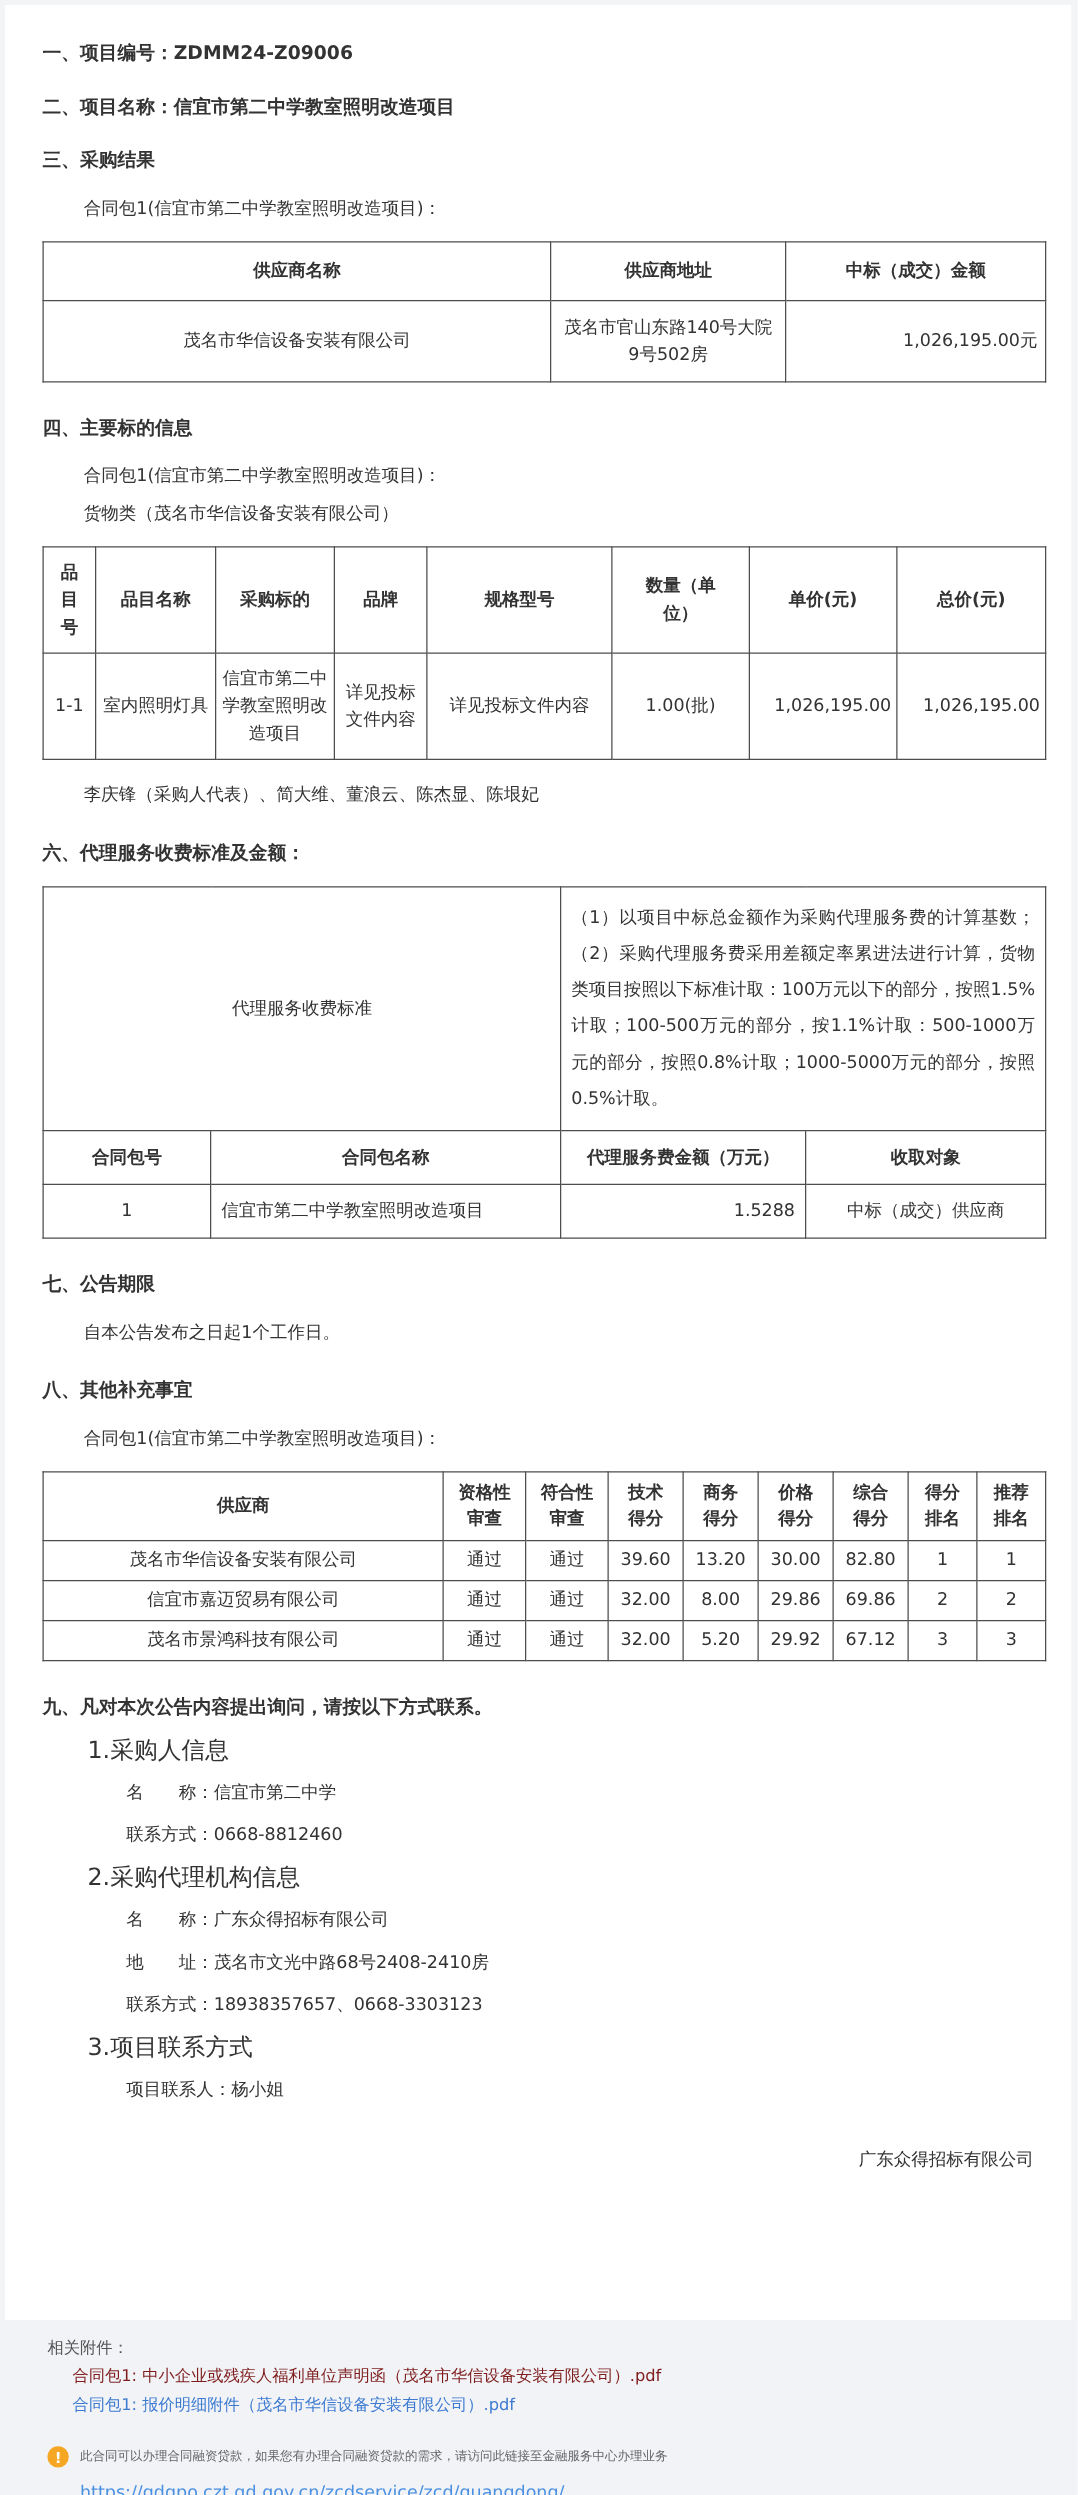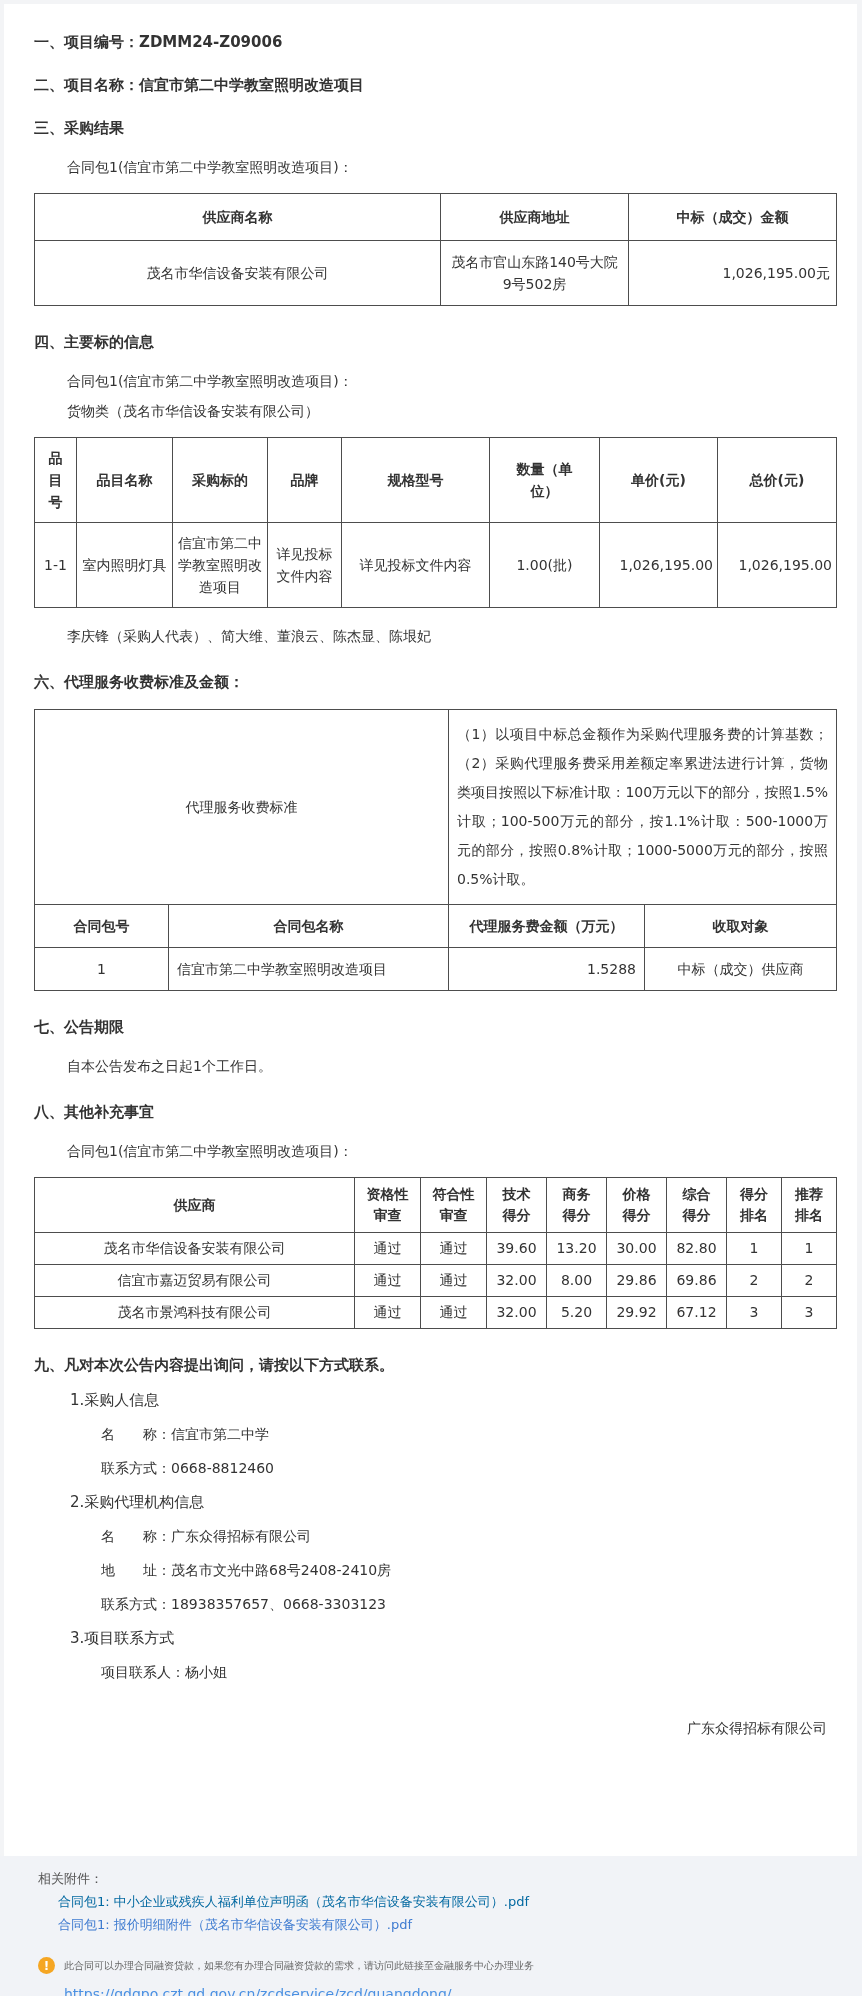--- a/index.html
+++ b/index.html
@@ -40,21 +40,21 @@
   .t2 td { padding:9px 4px; }
   .t2 th { padding:9px 4px; }
   .num-right { text-align:right; padding-right:10px; }
   .fee-text { text-align:justify; line-height:29px; padding:12px 14px; font-size:14px; }
   .fee-label { text-align:center; }
   .t3 th, .t3 td { padding:10px 8px; }
   .left-pad { text-align:left; padding-left:14px; }
   .t4 th { padding:6px 3px; line-height:21px; }
   .t4 td { padding:5px 3px; line-height:21px; }
 
-  .contact-group { font-size:15px; line-height:20px; margin:14px 0 0 36px; }
+  .contact-group { font-size:19px; line-height:20px; margin:14px 0 0 36px; }
   .contact-line  { font-size:14px; line-height:20px; margin:14px 0 0 67px; }
   .signoff { text-align:right; font-size:14px; line-height:20px; margin-top:36px; margin-right:2px; }
 
   .footer {
     height:148px;
     background:#f1f3f7;
     padding:14px 20px 0 38px;
   }
   .attach-label { font-size:13px; color:#555; line-height:18px; }
   .attach-link { display:block; font-size:13px; line-height:18px; margin:5px 0 0 20px; text-decoration:none; cursor:pointer; }
@@ -259,20 +259,20 @@
 
   <div class="contact-group">3.项目联系方式</div>
   <div class="contact-line">项目联系人：杨小姐</div>
 
   <div class="signoff">广东众得招标有限公司</div>
 
 </div>
 
 <div class="footer" style="background: rgb(241, 243, 247);">
   <div class="attach-label">相关附件：</div>
-  <a class="attach-link" href="#" style="color: #0369a1;">合同包1: 中小企业或残疾人福利单位声明函（茂名市华信设备安装有限公司）.pdf</a>
+  <a class="attach-link" href="#" style="color: #7f1d1d;">合同包1: 中小企业或残疾人福利单位声明函（茂名市华信设备安装有限公司）.pdf</a>
   <a class="attach-link" href="#" style="color: rgb(62, 123, 208);">合同包1: 报价明细附件（茂名市华信设备安装有限公司）.pdf</a>
   <div class="notice-row">
     <span class="warn-icon" style="background: rgb(245, 166, 35);">!</span>
     <span class="notice-text">此合同可以办理合同融资贷款，如果您有办理合同融资贷款的需求，请访问此链接至金融服务中心办理业务</span>
   </div>
   <a class="notice-url" href="#" style="color: rgb(74, 144, 226);">https://gdgpo.czt.gd.gov.cn/zcdservice/zcd/guangdong/</a>
 </div>
 
 </body></html>

